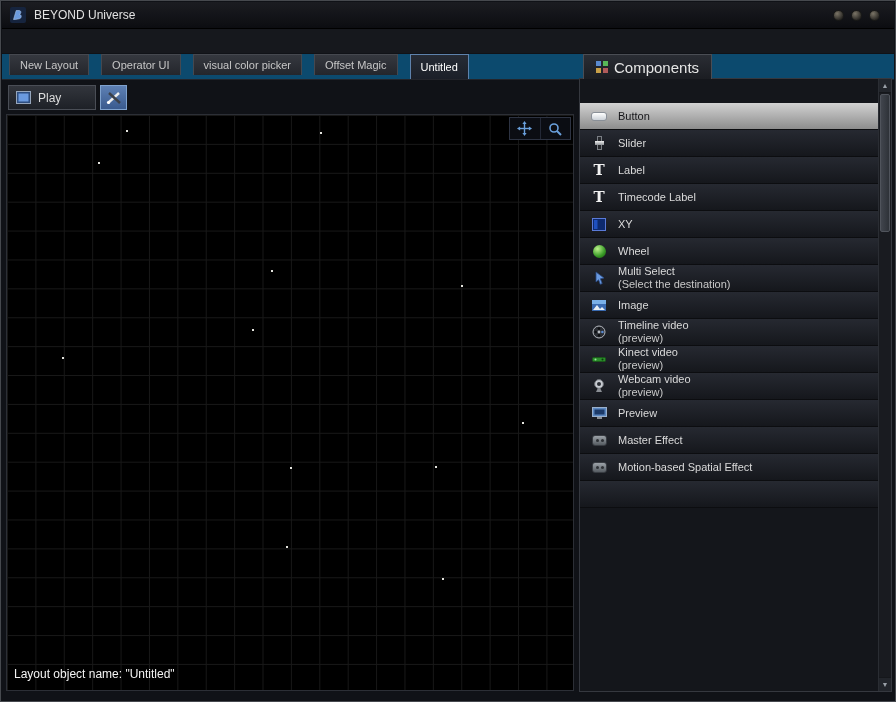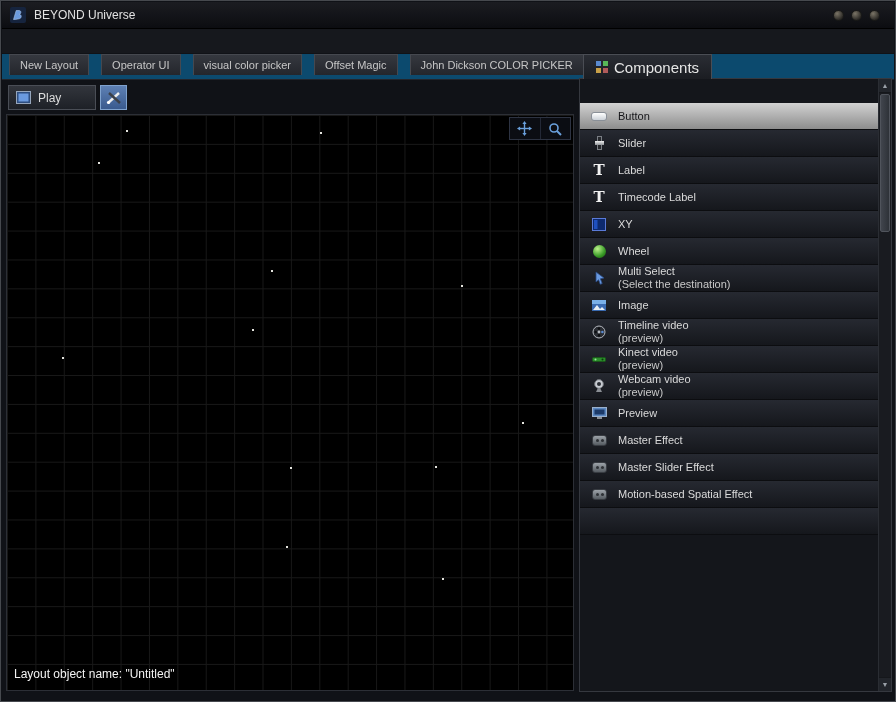--- a/index.html
+++ b/index.html
@@ -188,21 +188,20 @@
       <div class="menu-item">File</div>
       <div class="menu-item">Edit</div>
       <div class="menu-item">View</div>
     </div>
 
   <div class="tabbar">
       <div class="tab">New Layout</div>
       <div class="tab">Operator UI</div>
       <div class="tab">visual color picker</div>
       <div class="tab">Offset Magic</div>
-      <div class="tab">John Dickson COLOR PICKER</div>
       <div class="tab active">Untitled</div>
     </div>
 
   <div class="comp-tab">
     <span style="display:flex">
       <svg width="12" height="12">
           <rect x="0" y="0" width="5" height="5" fill="#5a8ad0"></rect>
           <rect x="7" y="0" width="5" height="5" fill="#58b858"></rect>
           <rect x="0" y="7" width="5" height="5" fill="#c8a048"></rect>
           <rect x="7" y="7" width="5" height="5" fill="#b05a5a"></rect>
@@ -410,28 +409,20 @@
           </div>
           <div class="comp-text">
             <span class="comp-label">Master Effect</span>
           </div>
         </div>
         <div class="comp-row">
           <div class="comp-icon-cell">
             <span class="g-effect"></span>
           </div>
           <div class="comp-text">
-            <span class="comp-label">Master Slider Effect</span>
-          </div>
-        </div>
-        <div class="comp-row">
-          <div class="comp-icon-cell">
-            <span class="g-effect"></span>
-          </div>
-          <div class="comp-text">
             <span class="comp-label">Motion-based Spatial Effect</span>
           </div>
         </div>
         <div class="comp-row"></div>
       </div>
     <div class="scrollbar">
       <div class="sb-arrow sb-up">▲</div>
       <div class="sb-thumb"></div>
       <div class="sb-arrow sb-down">▼</div>
     </div>

